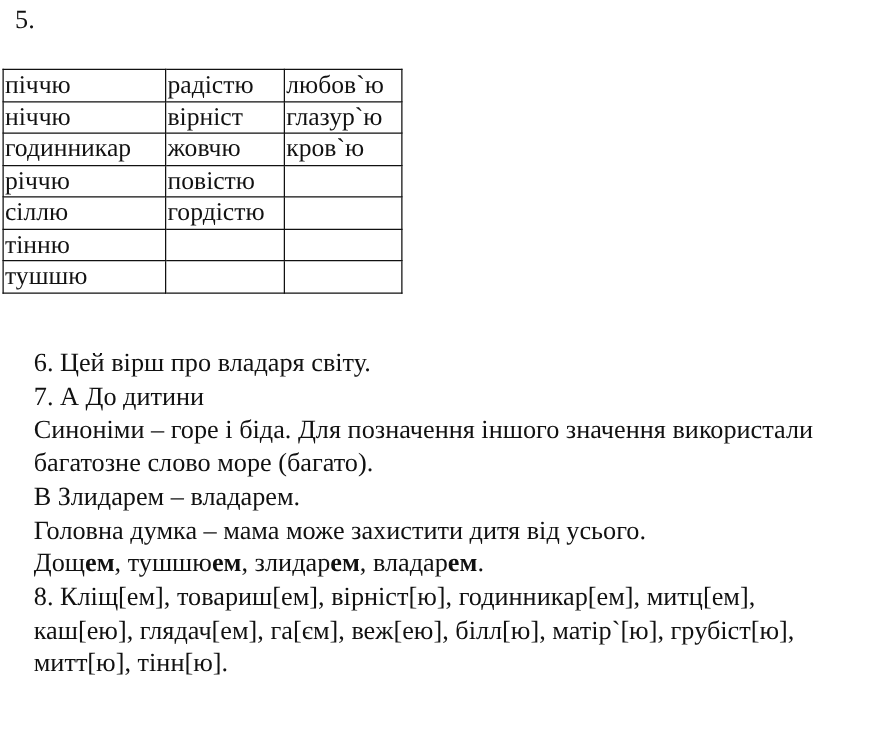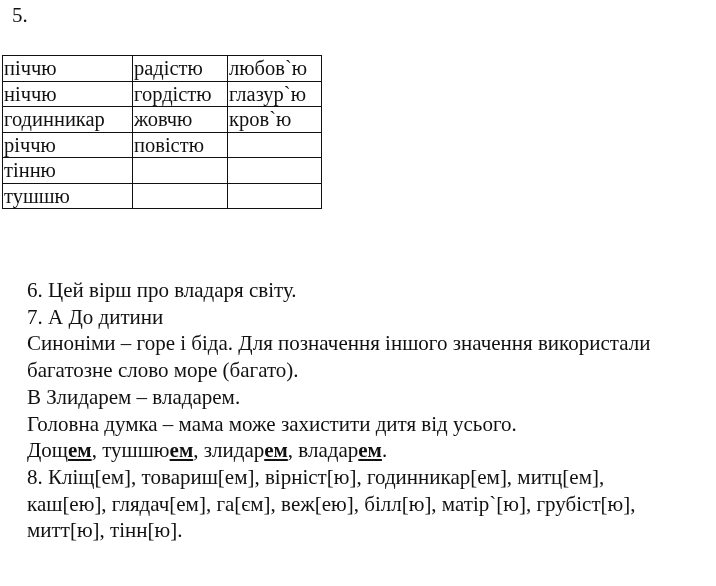--- a/index.html
+++ b/index.html
@@ -45,52 +45,57 @@
   .answers {
     position: absolute;
     left: 27px;
     top: 277px;
     width: 700px;
     line-height: 26.7px;
   }
   .answers .line {
     white-space: nowrap;
   }
-  b { font-weight: bold; text-decoration: underline; }
+  b { font-weight: bold; }
 </style>
 </head>
 <body>
 
 <div class="heading5">5.</div>
 
 <table class="words">
   <colgroup>
     <col class="c1">
       <col class="c2">
       <col class="c3">
   </colgroup>
   <tbody>
     <tr>
       <td>піччю</td>
       <td>радістю</td>
       <td>любов`ю</td>
     </tr>
     <tr>
       <td>ніччю</td>
-      <td>гордістю</td>
+      <td>вірніст</td>
       <td>глазур`ю</td>
     </tr>
     <tr>
       <td>годинникар</td>
       <td>жовчю</td>
       <td>кров`ю</td>
     </tr>
     <tr>
       <td>річчю</td>
       <td>повістю</td>
+      <td></td>
+    </tr>
+    <tr>
+      <td>сіллю</td>
+      <td>гордістю</td>
       <td></td>
     </tr>
     <tr>
       <td>тінню</td>
       <td></td>
       <td></td>
     </tr>
     <tr>
       <td>тушшю</td>
       <td></td>

